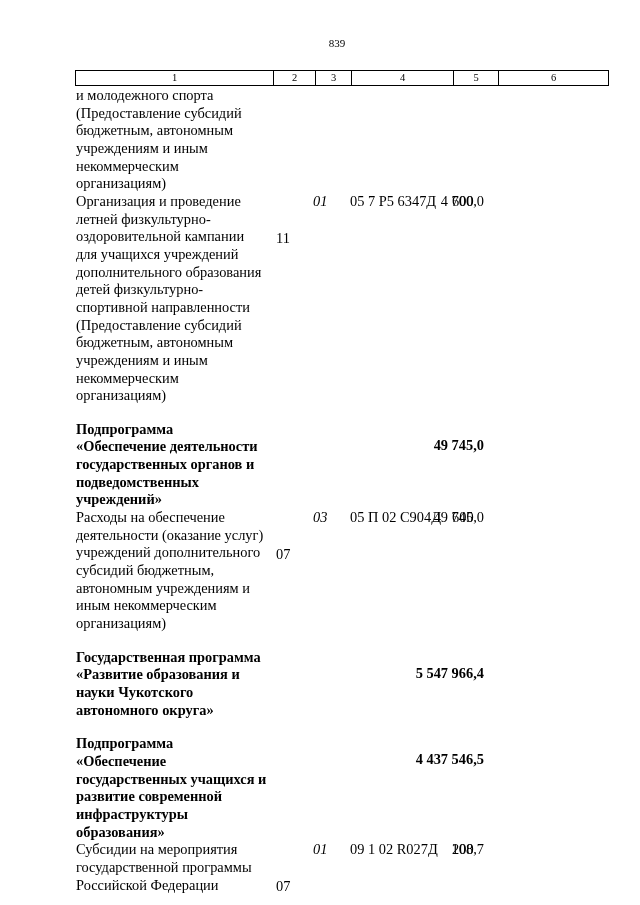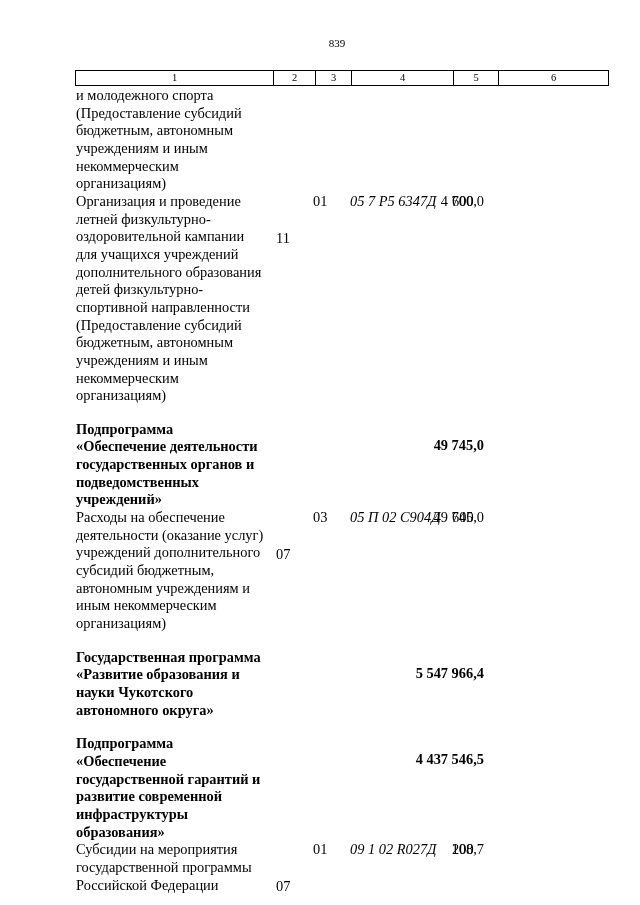--- a/index.html
+++ b/index.html
@@ -13,22 +13,22 @@
                font-size: 10.5px; line-height: 14px; }
   .hdr > div:last-child { border-right: none; }
   .body { position: absolute; top: 87px; left: 0; width: 514px; }
   .row { position: relative; }
   .c1 { position: relative; left: 76px; width: 200px; font-size: 14.4px; line-height: 17.65px;
         white-space: nowrap; }
   .c1 .ln { display: block; }
   .bold { font-weight: bold; margin-top: 16px; }
   .cell { position: absolute; top: 0; font-size: 14.4px; line-height: 17.65px; white-space: nowrap; }
   .c2 { left: 276px; margin-top: 37px; }
-  .c3 { left: 313px; }
-  .c4 { left: 350px; font-style: italic; }
+  .c3 { left: 313px; font-style: italic; }
+  .c4 { left: 350px; }
   .c5 { left: 452px; }
   .c6 { right: 30px; text-align: right; }
 </style>
 </head>
 <body>
 
 <div class="page-num">839</div>
 
 <div class="hdr">
   <div style="width:198px">1</div>
@@ -116,21 +116,21 @@
       <div class="cell c2"></div>
       <div class="cell c3"></div>
       <div class="cell c4"></div>
       <div class="cell c5"></div>
       <div class="cell c6 bold">5 547 966,4</div>
     </div>
     <div class="row">
       <div class="c1 bold">
         <span class="ln">Подпрограмма</span>
         <span class="ln">«Обеспечение</span>
-        <span class="ln">государственной гарантий и</span>
+        <span class="ln">государственных учащихся и</span>
         <span class="ln">развитие современной</span>
         <span class="ln">инфраструктуры</span>
         <span class="ln">образования»</span>
       </div>
       <div class="cell c2"></div>
       <div class="cell c3"></div>
       <div class="cell c4"></div>
       <div class="cell c5"></div>
       <div class="cell c6 bold">4 437 546,5</div>
     </div>

